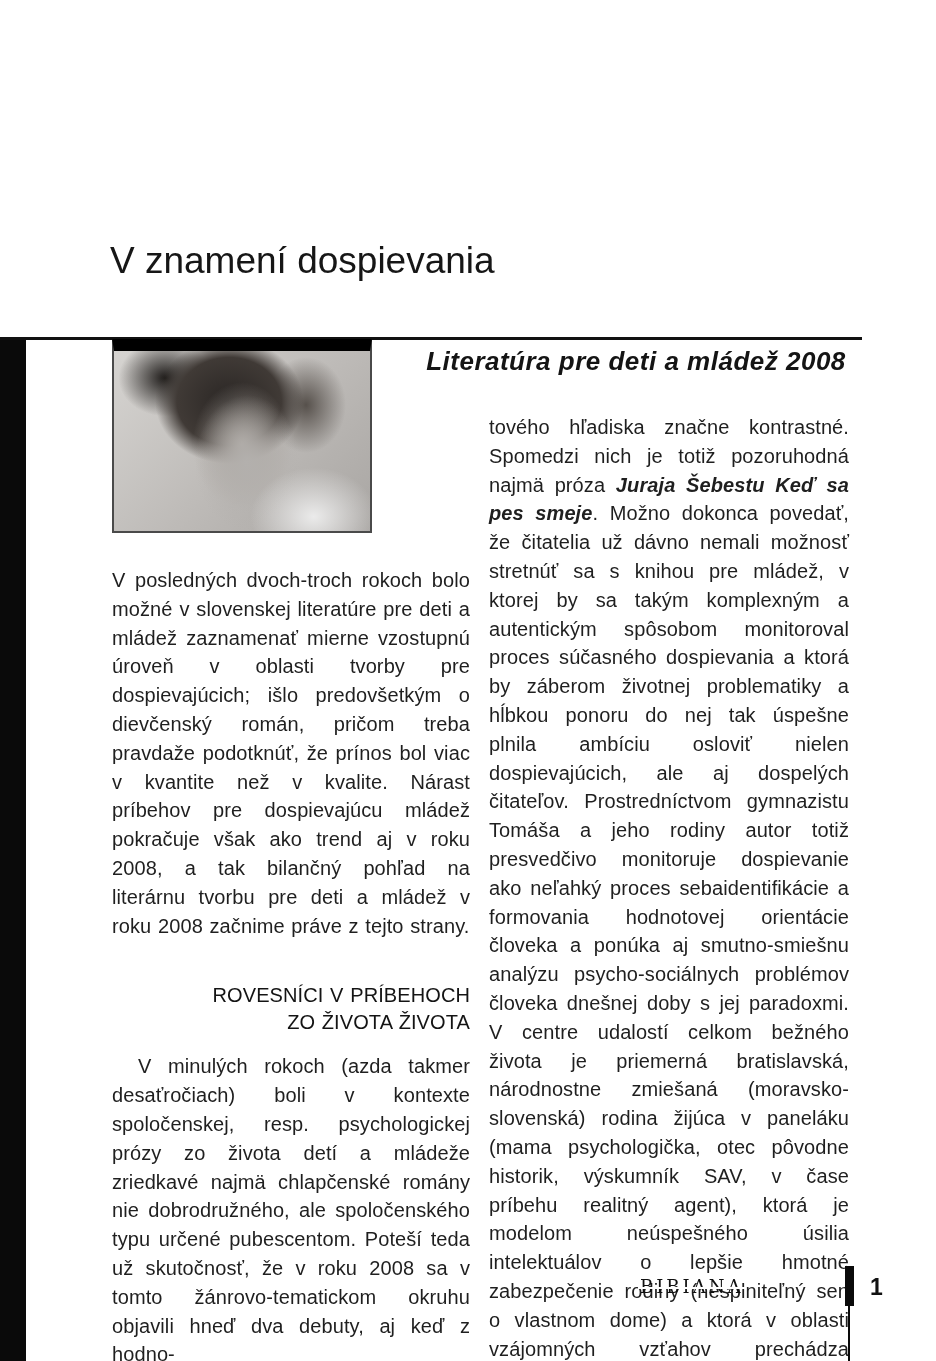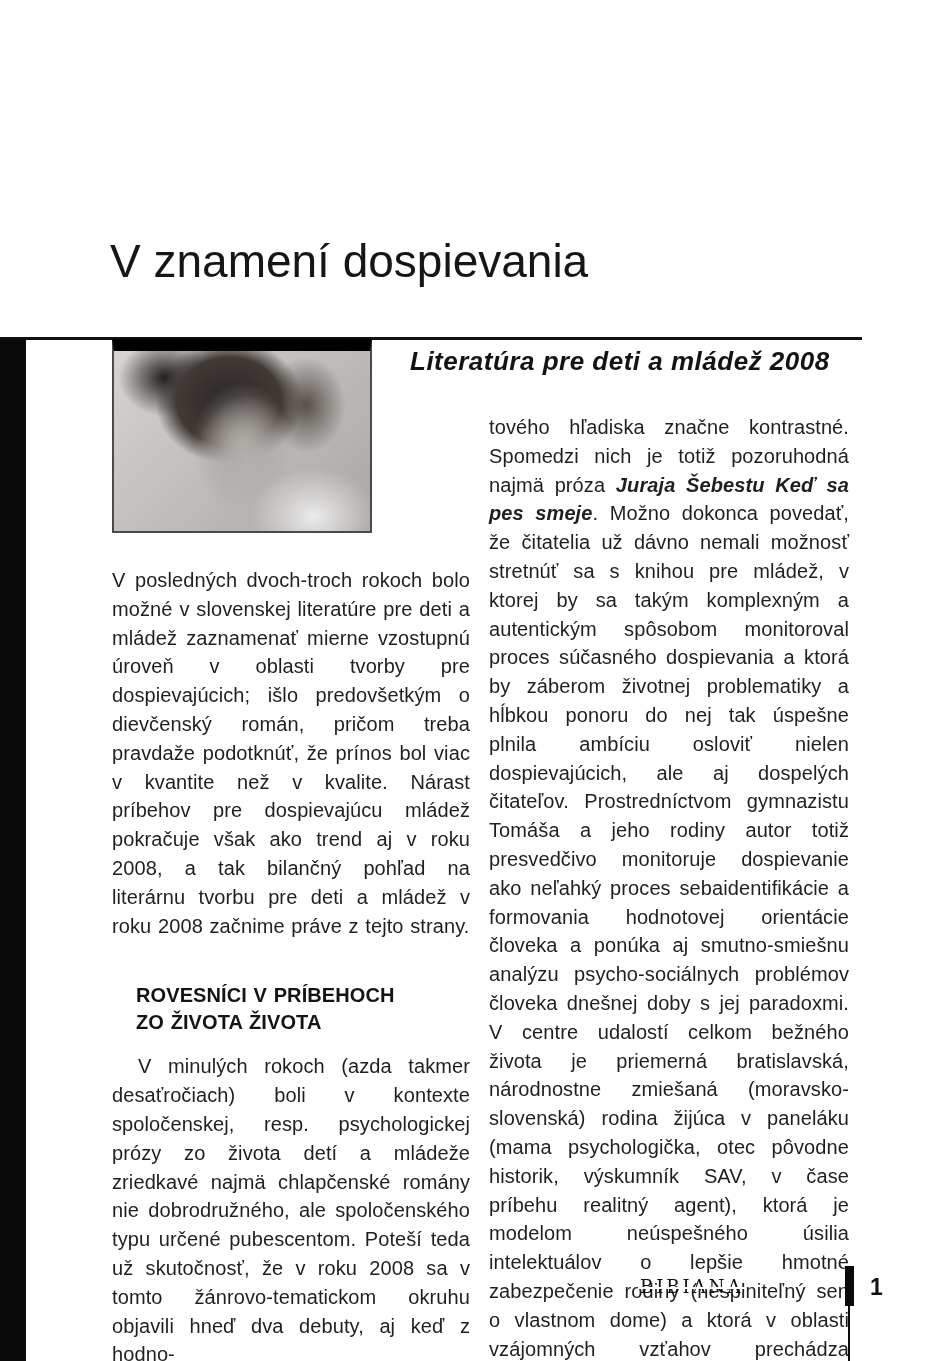--- a/index.html
+++ b/index.html
@@ -30,21 +30,21 @@
     line-height: 66px;
     font-weight: bold;
     letter-spacing: -2px;
     color: #9b9b9b;
   }
   .author-name span { display: block; }
 
   .article-title {
     position: absolute;
     left: 110px; top: 236px;
-    font-size: 46px;
+    font-size: 37px;
     line-height: 50px;
     font-weight: normal;
     color: #161616;
     letter-spacing: 0px;
   }
 
   
   .rule {
     position: absolute;
     left: 0; top: 337px;
@@ -72,21 +72,21 @@
       radial-gradient(55px 45px at 20% 15%, #1d1a18 0%, rgba(29,26,24,0.0) 85%),
       radial-gradient(50px 60px at 75% 30%, #56504b 0%, rgba(86,80,75,0.0) 80%),
       linear-gradient(135deg, #d6d4d1 0%, #bdbab7 55%, #a9a6a3 100%);
   }
 
   
   .kicker {
     position: absolute;
     left: 410px; top: 346px;
     width: 452px;
-    text-align: left;
+    text-align: center;
     font-size: 26px;
     font-weight: bold;
     font-style: italic;
     color: #141414;
     letter-spacing: 0.5px;
   }
 
   
   .col {
     position: absolute;
@@ -95,25 +95,25 @@
     color: #1f1f1f;
     text-align: justify;
     letter-spacing: 0.1px;
     word-spacing: 1px;
   }
   .col-left  { left: 112px; top: 566px; width: 358px; }
   .col-right { left: 489px; top: 413px; width: 360px; }
 
   .subhead {
     margin: 42px 0 16px 24px;
-    font-weight: bold;
+    font-weight: normal;
     font-size: 20px;
     line-height: 27px;
     color: #141414;
-    text-align: left;
+    text-align: right;
   }
   .subhead span { display: block; }
 
   .para-indent { text-indent: 26px; }
 
   .bold-title { font-weight: bold; font-style: italic; }
 
   
   .footer-logo {
     position: absolute;

